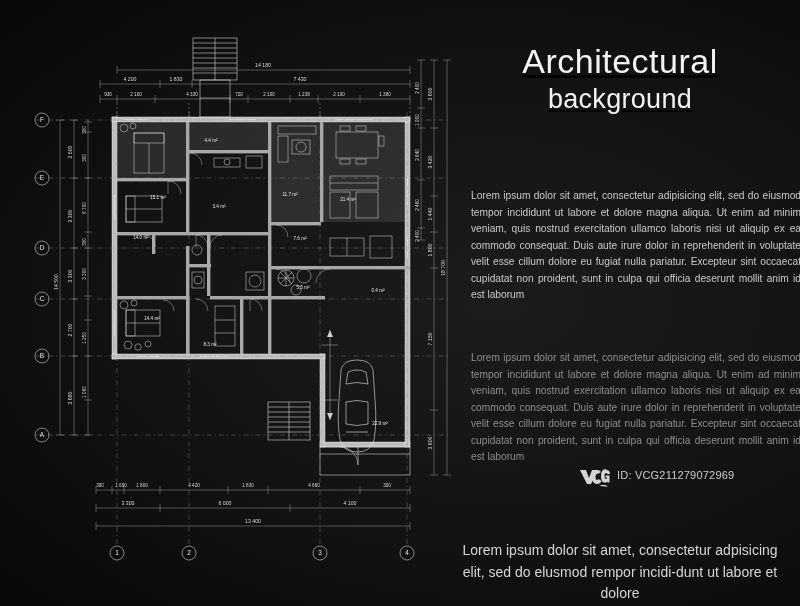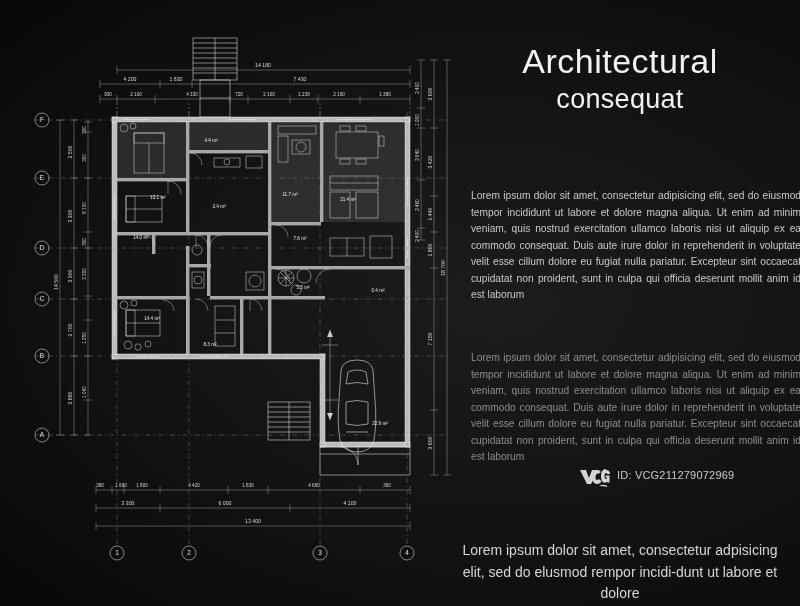--- a/index.html
+++ b/index.html
@@ -11,21 +11,21 @@
     overflow: hidden;
     position: relative;
   }
   #stage {
     position: relative;
     width: 800px; height: 606px;
     background: radial-gradient(ellipse 120% 100% at 62% 50%, #1c1c1c 0%, #121212 40%, #050505 80%, #000 100%);
   }
 
   
-  .panel { position: absolute; left: 455px; top: 44px; width: 330px; }
+  .panel { position: absolute; left: 455px; top: 44px; width: 330px; text-decoration: underline; }
   .title-main {
     color: #f2f2f2;
     font-size: 34px;
     letter-spacing: .5px;
     font-weight: 400;
     line-height: 1.05;
     text-align: center;
     margin: 0;
   }
   .title-sub {
@@ -492,21 +492,21 @@
           <path d="M330 420 l-3 -7 l6 0 z" fill="#cfcfcf" stroke="none"></path>
           <line x1="322" y1="345" x2="338" y2="345"></line>
           <line x1="322" y1="400" x2="338" y2="400"></line>
         </g>
       </g>
     </svg>
   </div>
 
   <div class="panel">
     <h1 class="title-main">Architectural</h1>
-    <h2 class="title-sub">consequat</h2>
+    <h2 class="title-sub">background</h2>
   </div>
 
   <p class="para p1">Lorem ipsum dolor sit amet, consectetur adipisicing elit, sed do eiusmod tempor incididunt ut labore et dolore magna aliqua. Ut enim ad minim veniam, quis nostrud exercitation ullamco laboris nisi ut aliquip ex ea commodo consequat. Duis aute irure dolor in reprehenderit in voluptate velit esse cillum dolore eu fugiat nulla pariatur. Excepteur sint occaecat cupidatat non proident, sunt in culpa qui officia deserunt mollit anim id est laborum</p>
   <p class="para p2 fade">Lorem ipsum dolor sit amet, consectetur adipisicing elit, sed do eiusmod tempor incididunt ut labore et dolore magna aliqua. Ut enim ad minim veniam, quis nostrud exercitation ullamco laboris nisi ut aliquip ex ea commodo consequat. Duis aute irure dolor in reprehenderit in voluptate velit esse cillum dolore eu fugiat nulla pariatur. Excepteur sint occaecat cupidatat non proident, sunt in culpa qui officia deserunt mollit anim id est laborum</p>
 
   <div class="footer">Lorem ipsum dolor sit amet, consectetur adpisicing elit, sed do elusmod rempor incidi-dunt ut labore et dolore</div>
 
   <div class="wm">
     <span class="wm-logo">
       <svg width="34" height="34" viewBox="0 0 34 34">

